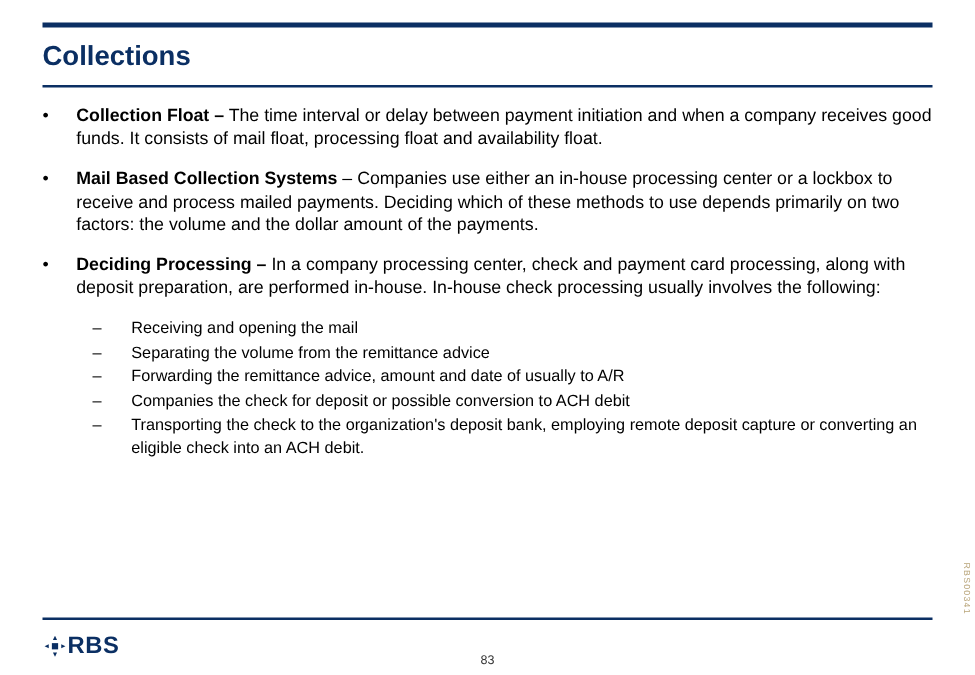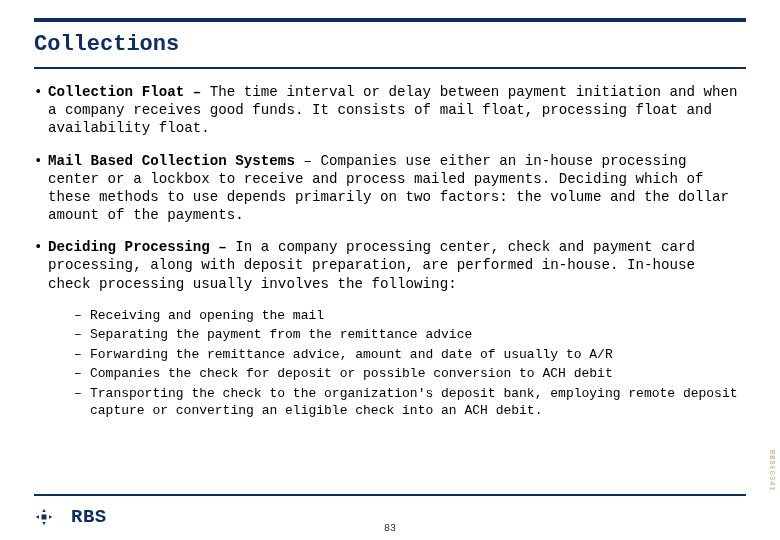--- a/index.html
+++ b/index.html
@@ -1,31 +1,31 @@
 <!DOCTYPE html>
 <html><head>
 <meta charset="utf-8">
 <style>
   * { box-sizing: border-box; margin: 0; padding: 0; }
   html, body { width: 780px; height: 540px; background: #fff; font-family: Arial, Helvetica, sans-serif; color: #000; }
-  .page { position: relative; width: 780px; height: 540px; padding: 18px 34px 17px 34px; font-family: Liberation Mono, monospace; }
+  .page { position: relative; width: 780px; height: 540px; padding: 18px 34px 17px 34px; }
   .top-rule { border-top: 4px solid #0b2f63; margin-bottom: 10px; }
   .title { font-size: 22px; font-weight: bold; color: #0b2f63; margin-bottom: 10px; }
   .title-rule { border-top: 2px solid #0b2f63; margin-bottom: 14px; }
   .content { font-size: 14.2px; line-height: 1.28; }
   .bullet { display: flex; margin-bottom: 14px; }
   .bullet .dot { width: 14px; flex: 0 0 14px; }
-  .bullet .body { flex: 1; }
+  .bullet .body { flex: 1; margin-left: 13px; }
   .bold { font-weight: bold; }
   .sublist { margin-left: 40px; margin-top: 2px; font-size: 13px; line-height: 1.35; }
   .subitem { display: flex; margin-bottom: 2px; }
   .subitem .dash { width: 16px; flex: 0 0 16px; }
-  .subitem .txt { flex: 1; }
+  .subitem .txt { flex: 1; margin-left: 15px; }
   .footer-rule { position: absolute; left: 34px; right: 34px; bottom: 44px; border-top: 2px solid #0b2f63; }
-  .logo { position: absolute; left: 34px; bottom: 12px; display: flex; align-items: center; gap: 17px; }
+  .logo { position: absolute; left: 34px; bottom: 12px; display: flex; align-items: center; gap: 0; }
   .logo-glyph { width: 20px; height: 20px; }
   .logo-text { font-size: 19px; font-weight: bold; color: #0b2f63; letter-spacing: 0.5px; }
   .page-num { position: absolute; bottom: 6px; left: 0; right: 0; text-align: center; font-size: 10px; color: #333; }
   .side-code { position: absolute; right: 4px; bottom: 48px; font-size: 7px; color: #b9a57a; writing-mode: vertical-rl; letter-spacing: 1px; }
 </style>
 </head>
 <body>
 
 <div class="page">
   <div class="top-rule"></div>
@@ -55,21 +55,21 @@
       </div>
     </div>
 
     <div class="sublist">
       <div class="subitem">
         <div class="dash">–</div>
         <div class="txt">Receiving and opening the mail</div>
       </div>
       <div class="subitem">
         <div class="dash">–</div>
-        <div class="txt">Separating the payment from the remittance advice</div>
+        <div class="txt">Separating the volume from the remittance advice</div>
       </div>
       <div class="subitem">
         <div class="dash">–</div>
         <div class="txt">Forwarding the remittance advice, amount and date of usually to A/R</div>
       </div>
       <div class="subitem">
         <div class="dash">–</div>
         <div class="txt">Companies the check for deposit or possible conversion to ACH debit</div>
       </div>
       <div class="subitem">

